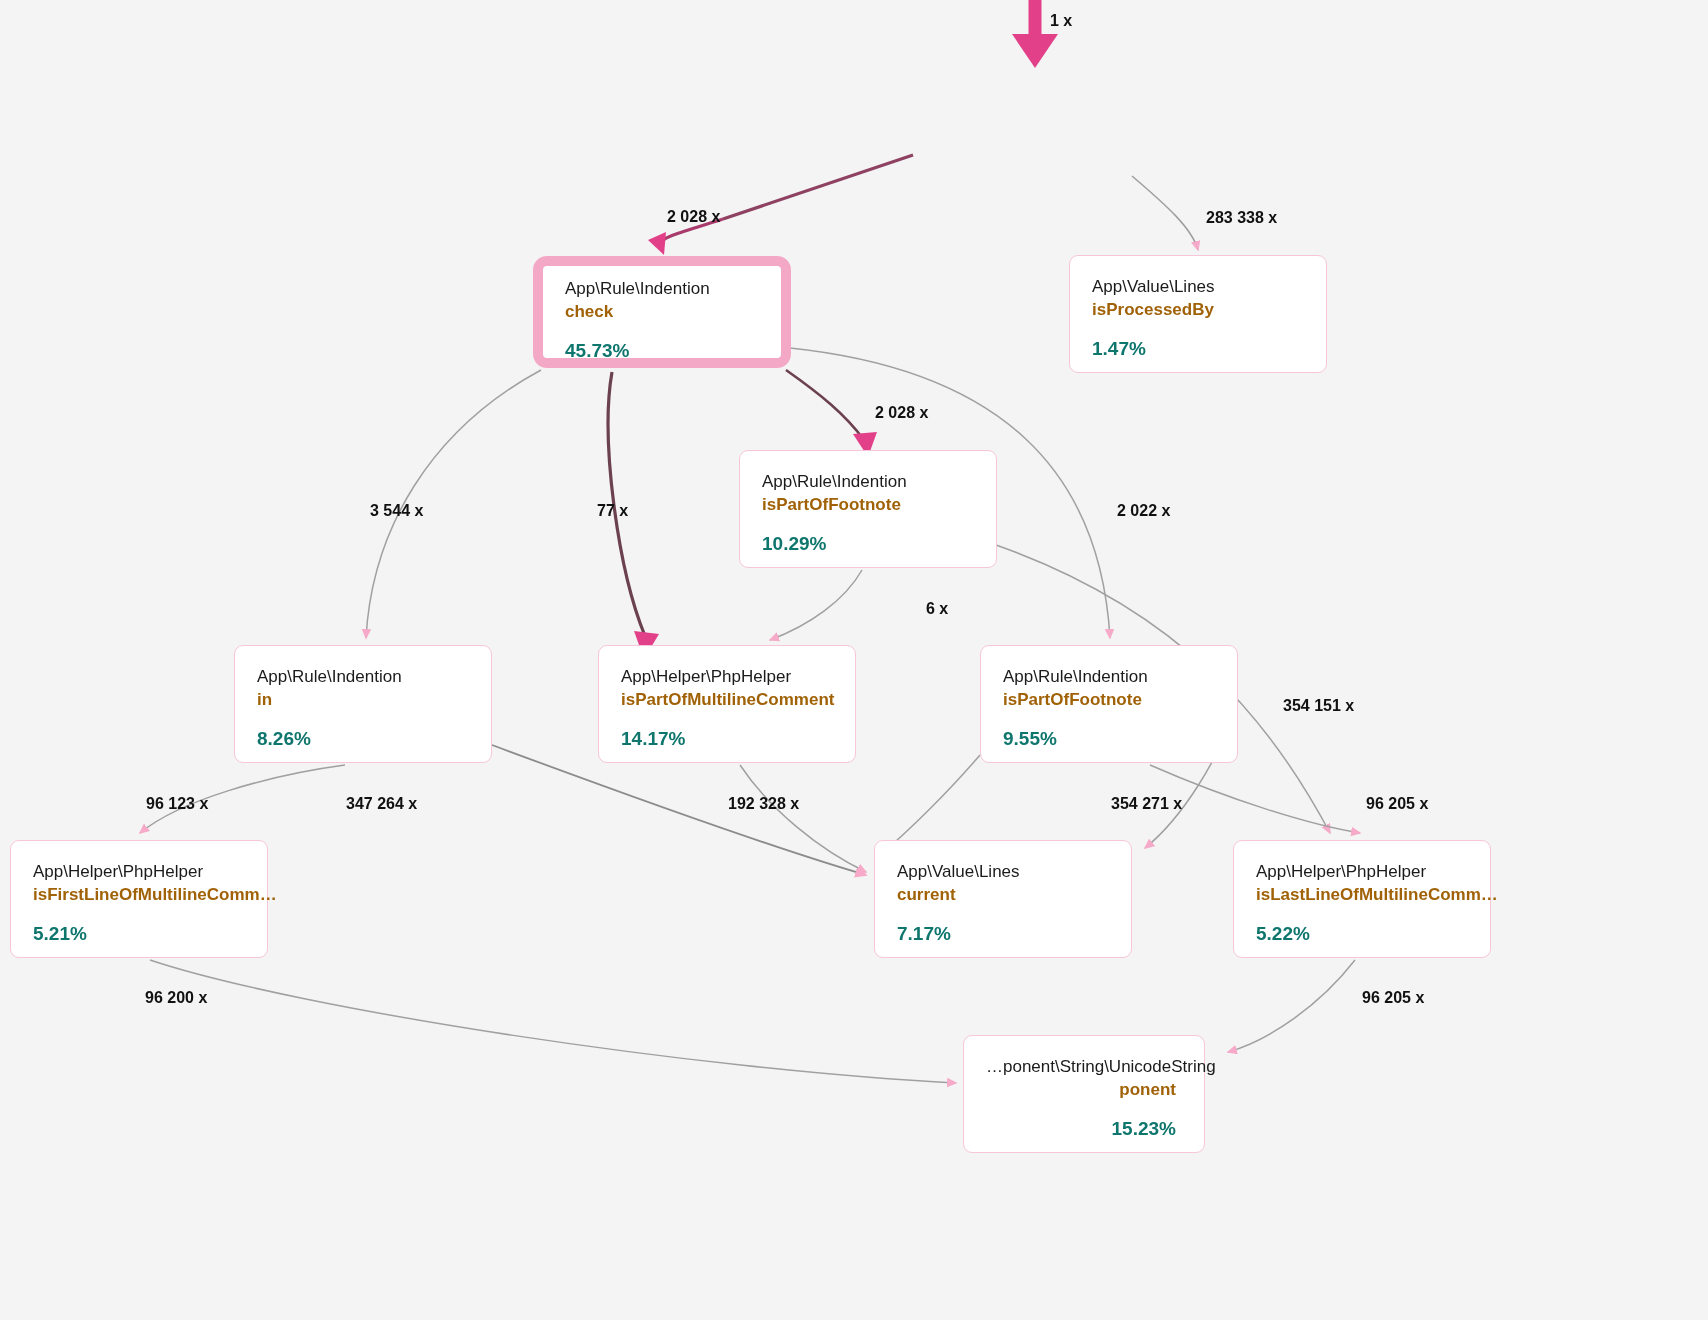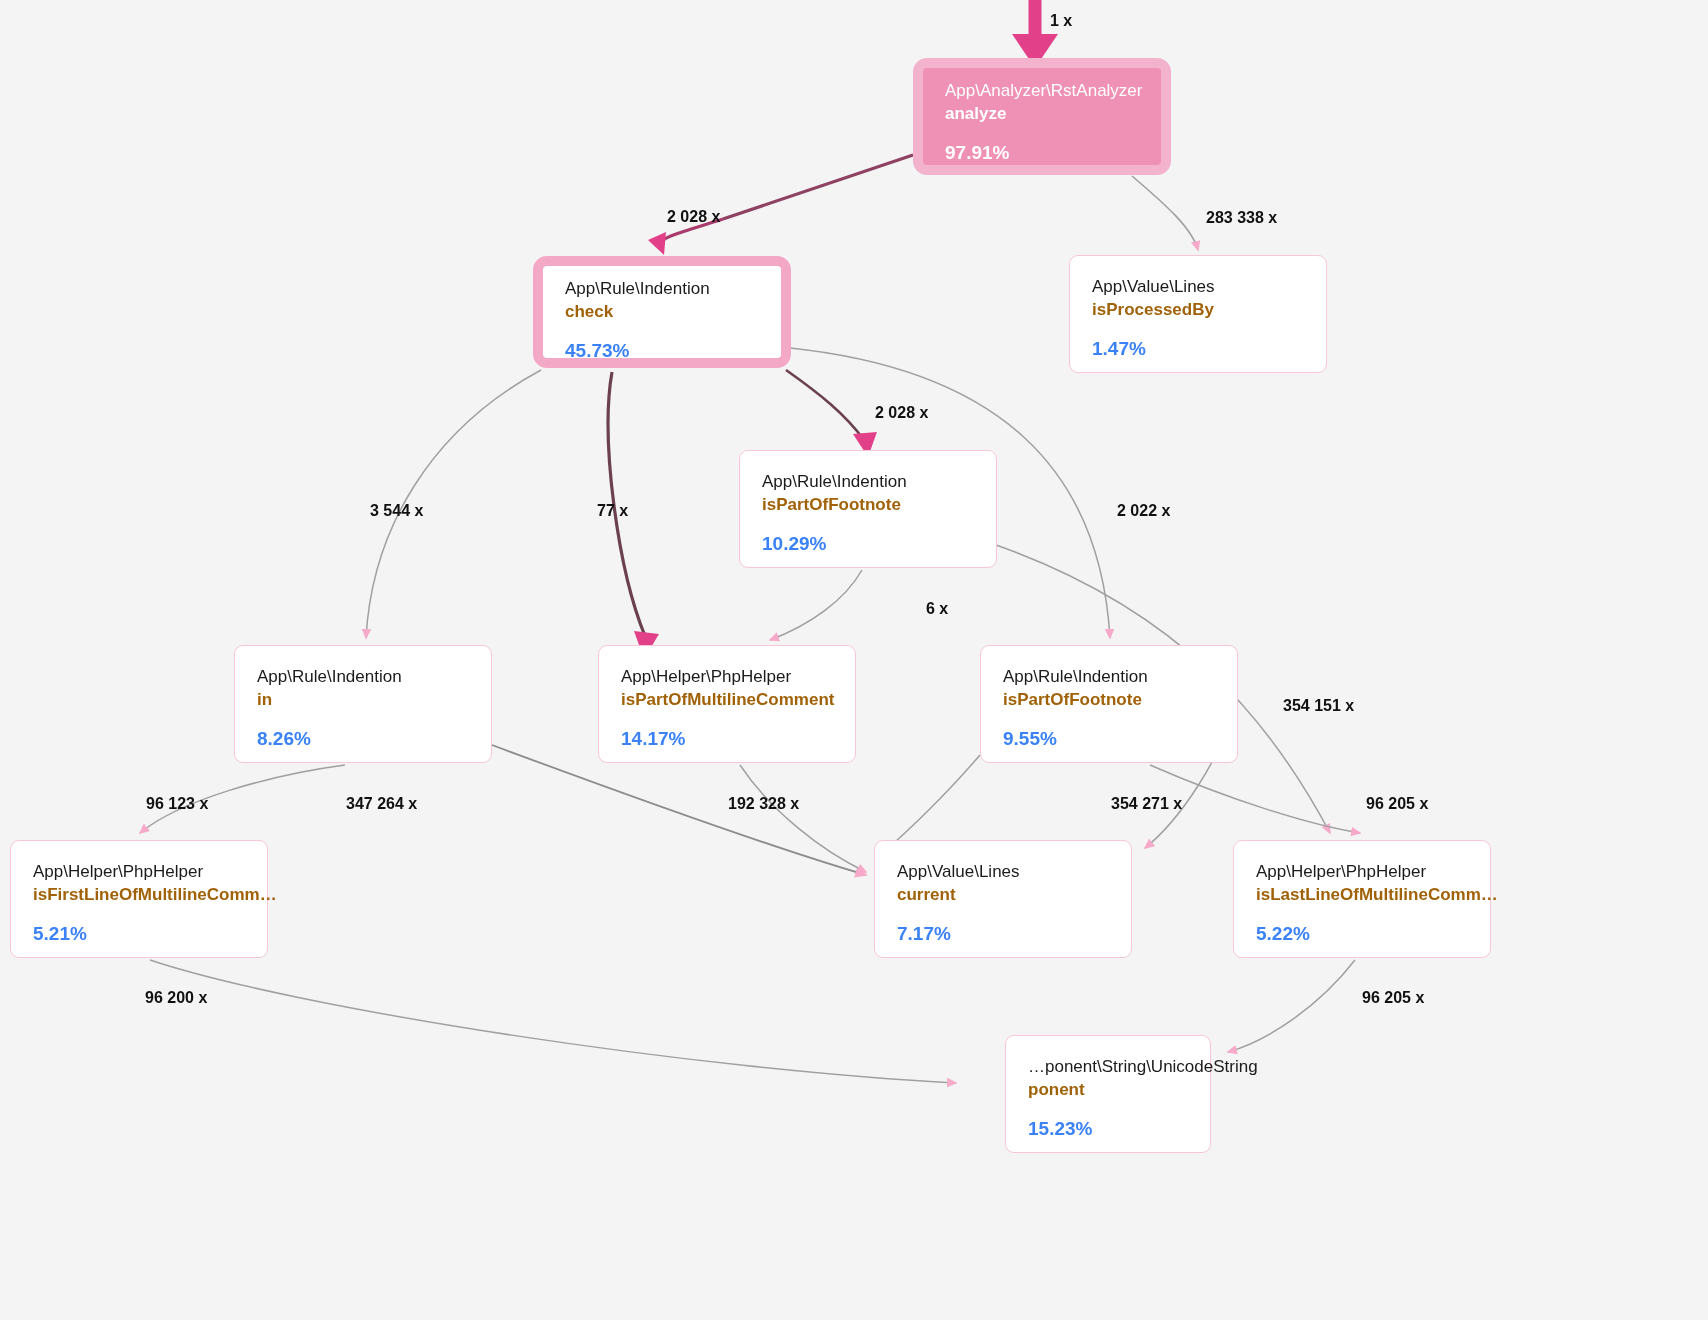--- a/index.html
+++ b/index.html
@@ -52,21 +52,21 @@
   .node-func {
     font-size: 17px;
     font-weight: bold;
     color: #a16207;
     line-height: 1.35;
     white-space: nowrap;
   }
   .node-pct {
     font-size: 19px;
     font-weight: bold;
-    color: #3b82f6;
+    color: #0f766e;
     margin-top: 16px;
     white-space: nowrap;
   }
   .node.root .node-class,
   .node.root .node-func,
   .node.root .node-pct {
     color: #ffffff;
   }
   .edge-label {
     position: absolute;
@@ -159,25 +159,20 @@
 
     <g>
       <path d="M150,960 C300,1010 700,1070 956,1083" stroke="#a0a0a0" stroke-width="1.5" fill="none" marker-end="url(#ah-pink)"></path>
     </g>
 
     <g>
       <path d="M1355,960 C1320,1005 1270,1040 1228,1052" stroke="#a0a0a0" stroke-width="1.5" fill="none" marker-end="url(#ah-pink)"></path>
     </g>
   </svg>
 
-  <div class="node root" style="left:913px; top:58px; width:258px; height:117px;">
-    <div class="node-class">App\Analyzer\RstAnalyzer</div>
-    <div class="node-func">analyze</div>
-    <div class="node-pct">97.91%</div>
-  </div>
 
   <div class="node highlight" style="left:533px; top:256px; width:258px; height:112px;">
     <div class="node-class">App\Rule\Indention</div>
     <div class="node-func">check</div>
     <div class="node-pct">45.73%</div>
   </div>
 
   <div class="node" style="left:1069px; top:255px; width:258px; height:118px;">
     <div class="node-class">App\Value\Lines</div>
     <div class="node-func">isProcessedBy</div>
@@ -219,21 +214,21 @@
     <div class="node-func">current</div>
     <div class="node-pct">7.17%</div>
   </div>
 
   <div class="node" style="left:1233px; top:840px; width:258px; height:118px;">
     <div class="node-class">App\Helper\PhpHelper</div>
     <div class="node-func">isLastLineOfMultilineComm…</div>
     <div class="node-pct">5.22%</div>
   </div>
 
-  <div class="node" style="left:1005px; top:1035px; width:206px; height:118px;">
+  <div class="node" style="left:963px; top:1035px; width:242px; height:118px;text-align:right;">
     <div class="node-class">…ponent\String\UnicodeString</div>
     <div class="node-func">ponent</div>
     <div class="node-pct">15.23%</div>
   </div>
 
   <div class="edge-label" style="left:1050px; top:12px;">1 x</div>
   <div class="edge-label" style="left:667px;  top:208px;">2 028 x</div>
   <div class="edge-label" style="left:1206px; top:209px;">283 338 x</div>
   <div class="edge-label" style="left:370px;  top:502px;">3 544 x</div>
   <div class="edge-label" style="left:597px;  top:502px;">77 x</div>

